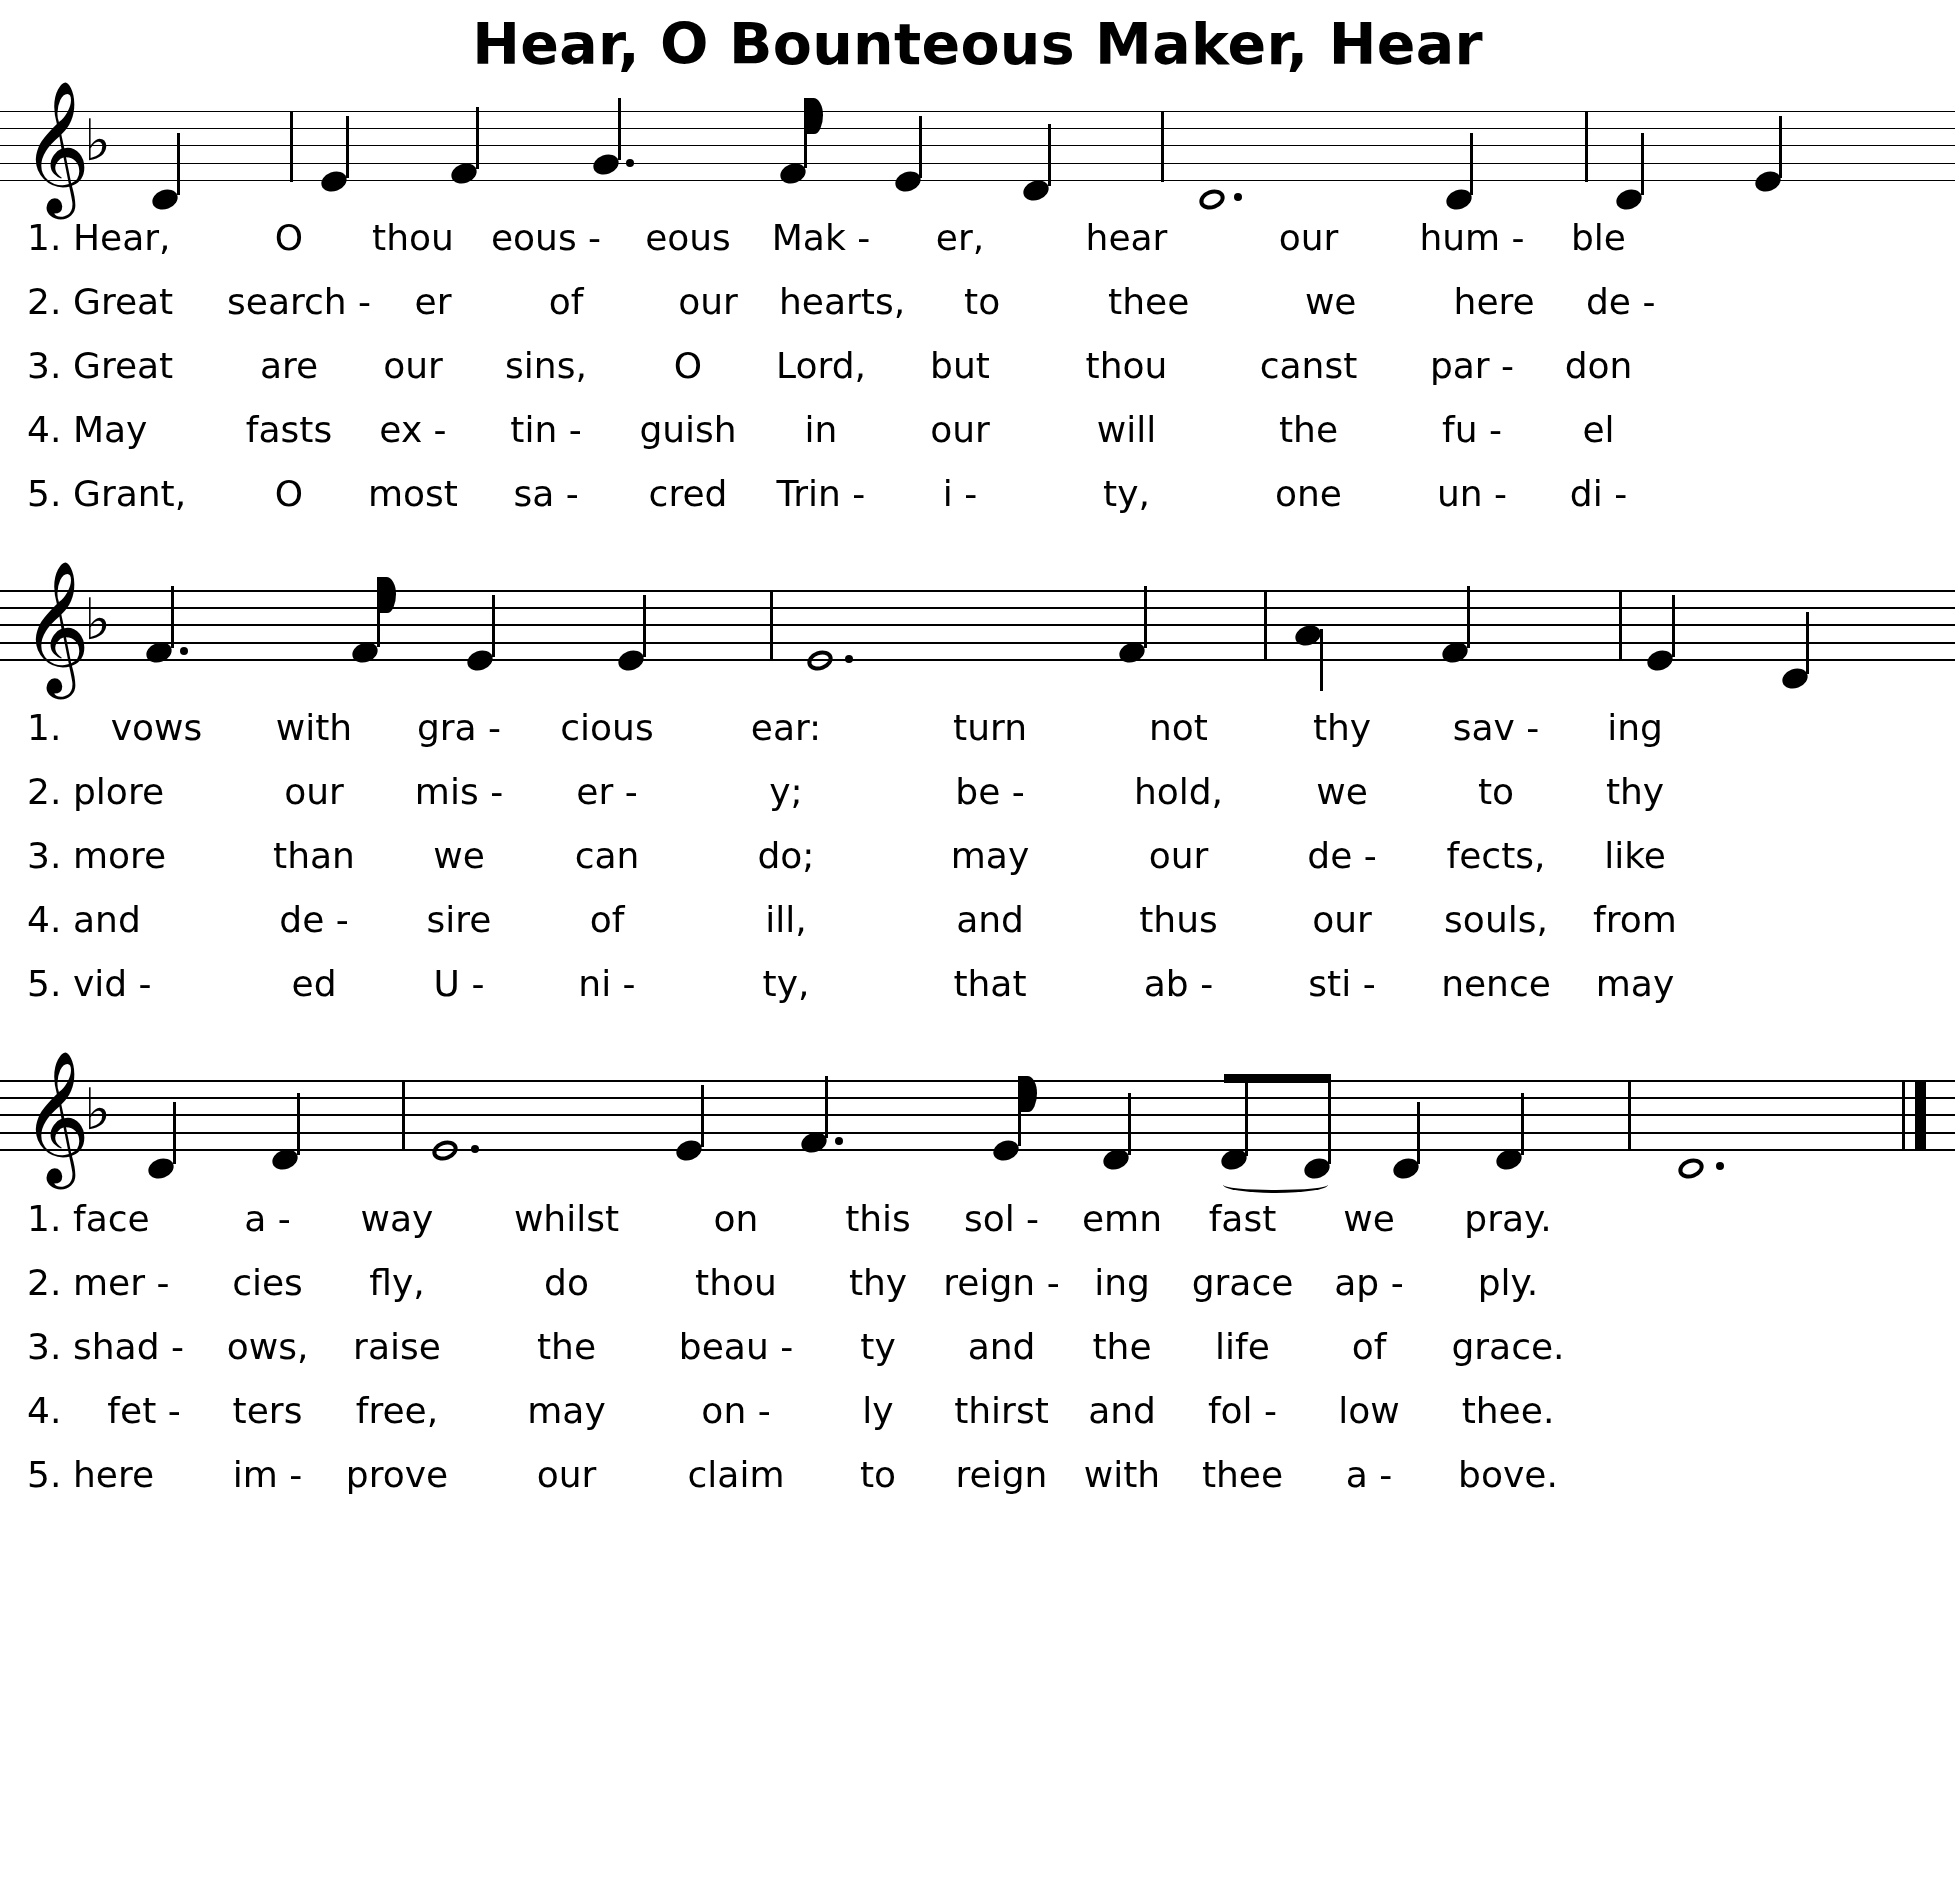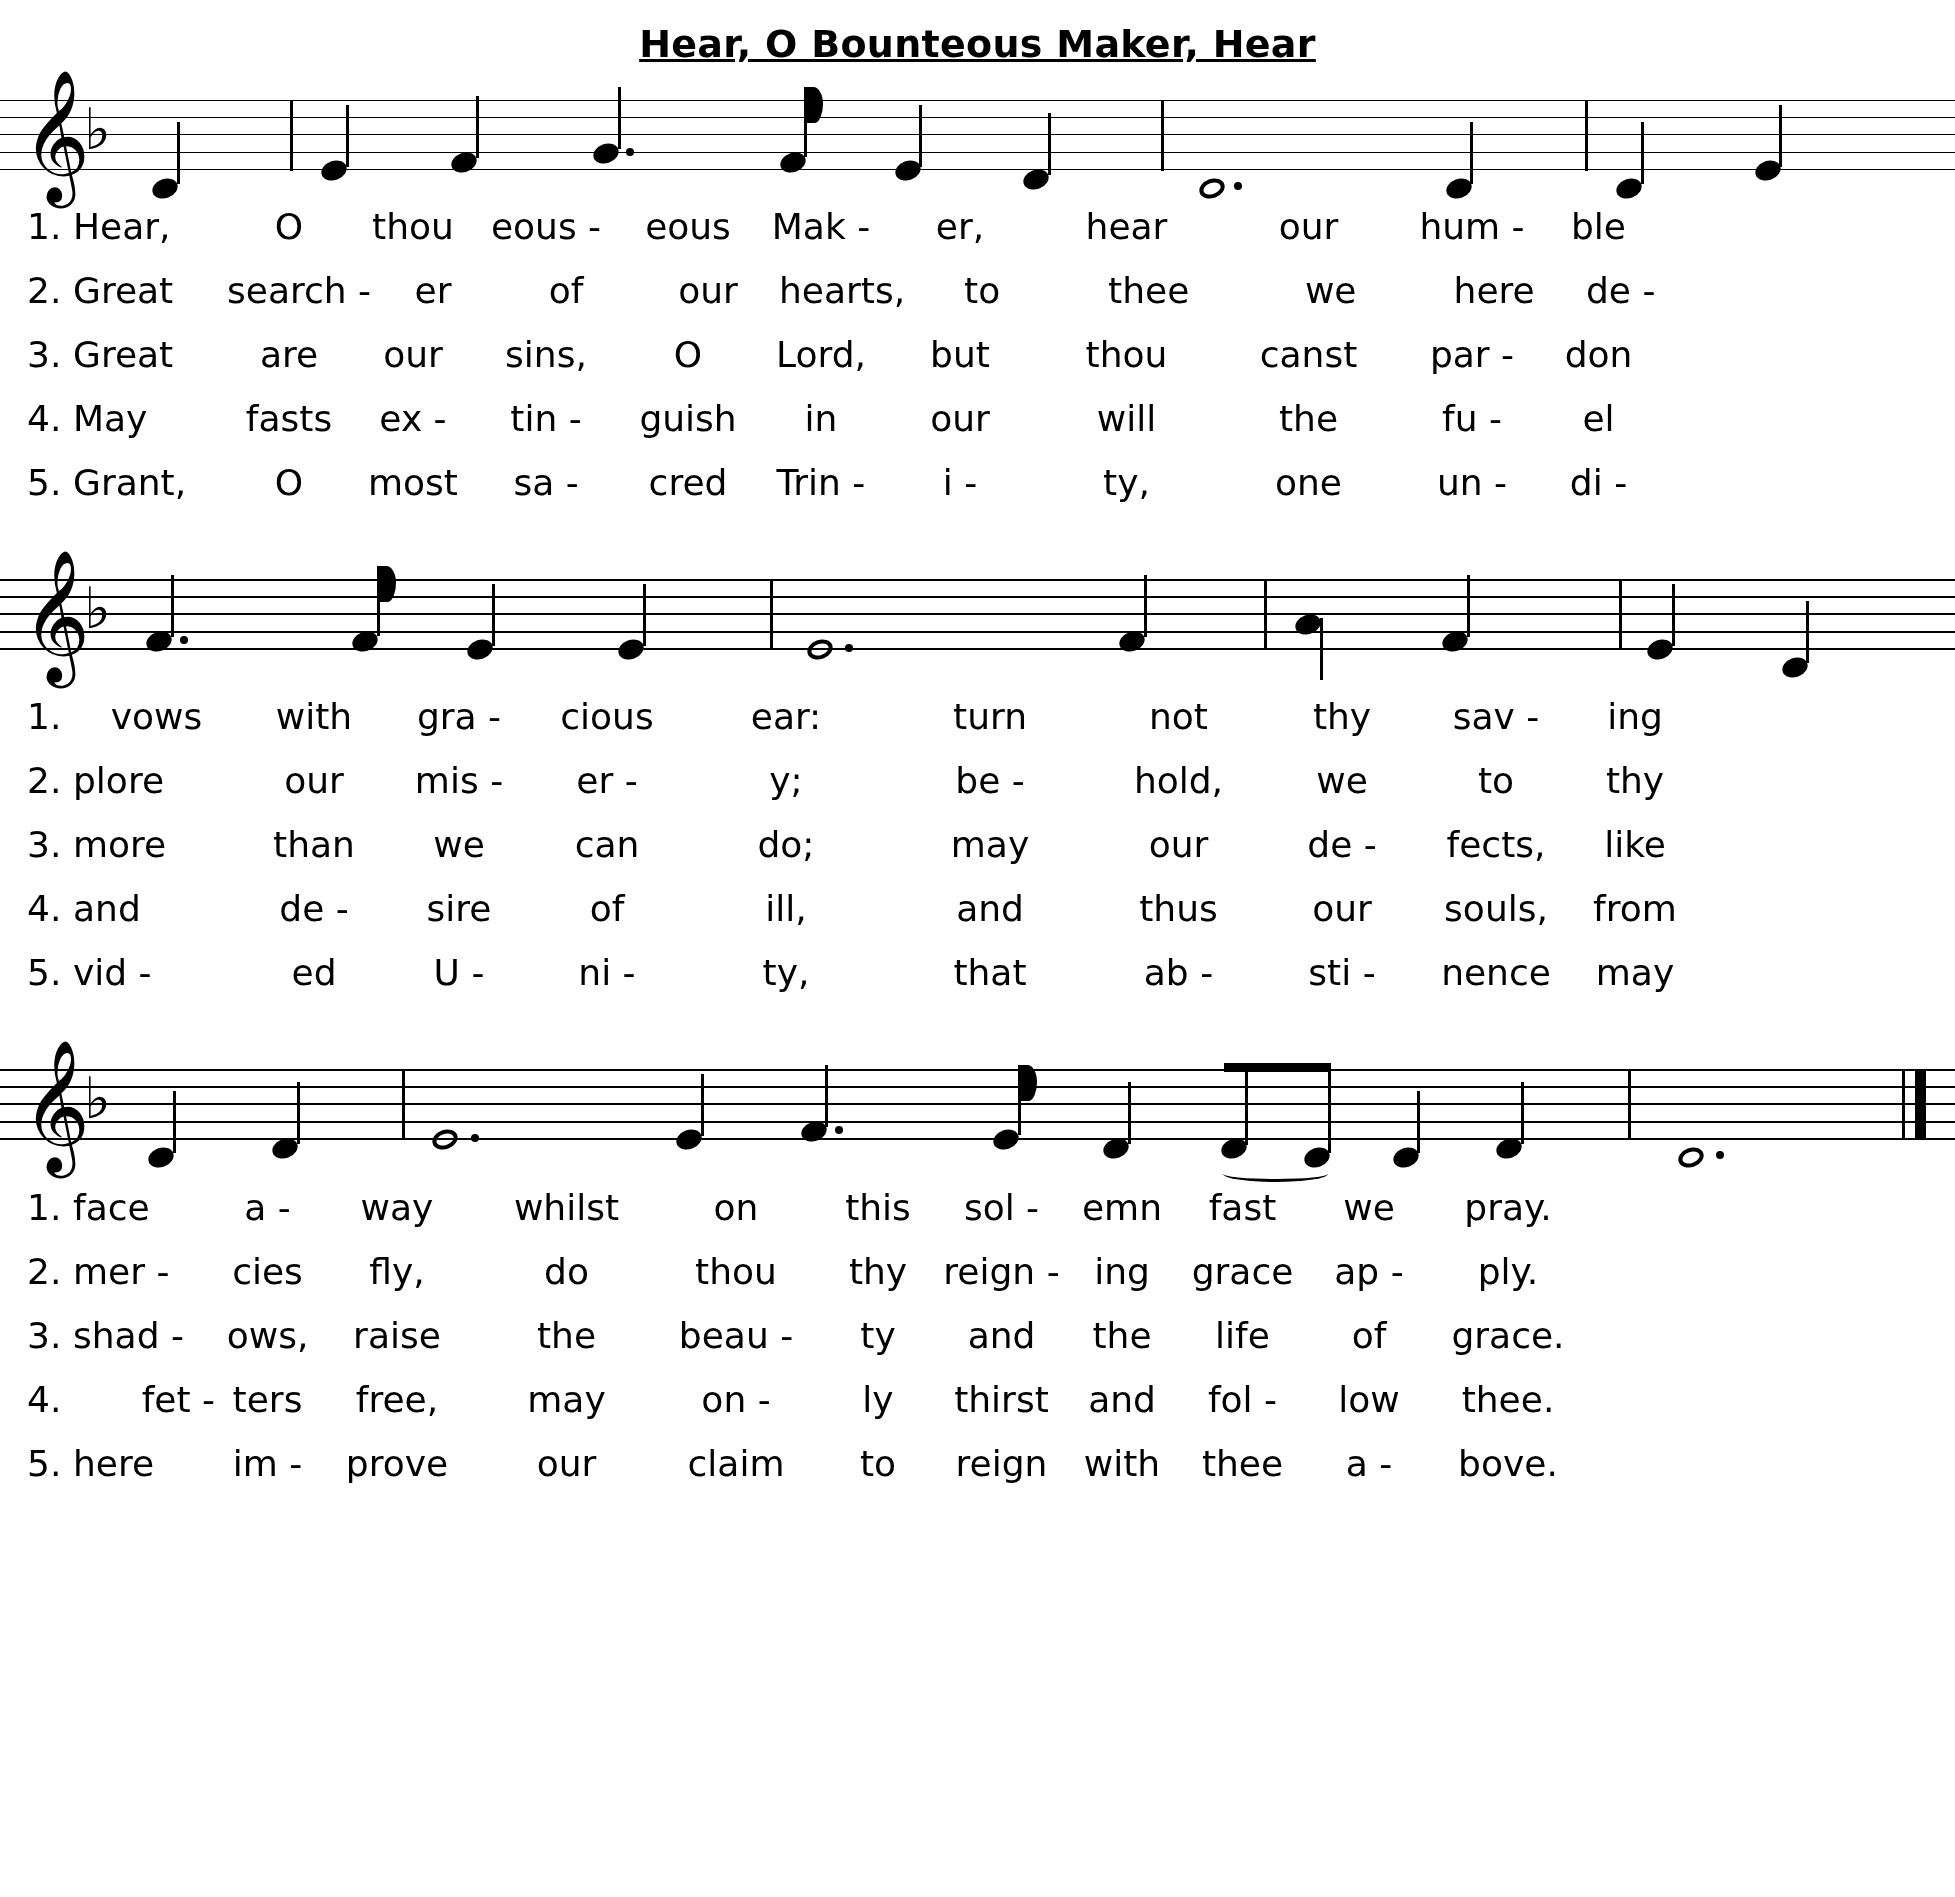--- a/index.html
+++ b/index.html
@@ -30,24 +30,23 @@
   .incipit {
     font-family: "DejaVu Sans", sans-serif;
     font-style: italic;
     font-weight: bold;
     font-size: 28px;
     letter-spacing: 0.3px;
   }
   .main-title {
     font-family: "DejaVu Sans", sans-serif;
     font-weight: bold;
-    font-size: 38px;
-    margin-top: 11px;
+    font-size: 57px;
+    margin-top: 0;
     letter-spacing: 0.3px;
-    text-decoration: underline;
   }
   .subtitle {
     font-family: "DejaVu Sans", sans-serif;
     font-weight: bold;
     font-size: 31px;
     margin-top: 16px;
     letter-spacing: 0.3px;
   }
 
   
@@ -575,21 +574,21 @@
           <span class="syl" style="flex:0 0 117px">and</span>
           <span class="syl" style="flex:0 0 124px">the</span>
           <span class="syl" style="flex:0 0 117px">life</span>
           <span class="syl" style="flex:0 0 136px">of</span>
           <span class="syl" style="flex:0 0 142px">grace.</span>
         </span>
       </div>
       <div class="lyric-row">
         <span class="verse-num">4.</span>
         <span class="syl-area">
-          <span class="syl" style="flex:0 0 142px; text-align:right">fet -</span>
+          <span class="syl" style="flex:0 0 142px; text-align:center">fet -</span>
           <span class="syl" style="flex:0 0 105px">ters</span>
           <span class="syl" style="flex:0 0 154px">free,</span>
           <span class="syl" style="flex:0 0 185px">may</span>
           <span class="syl" style="flex:0 0 154px">on -</span>
           <span class="syl" style="flex:0 0 130px">ly</span>
           <span class="syl" style="flex:0 0 117px">thirst</span>
           <span class="syl" style="flex:0 0 124px">and</span>
           <span class="syl" style="flex:0 0 117px">fol -</span>
           <span class="syl" style="flex:0 0 136px">low</span>
           <span class="syl" style="flex:0 0 142px">thee.</span>

